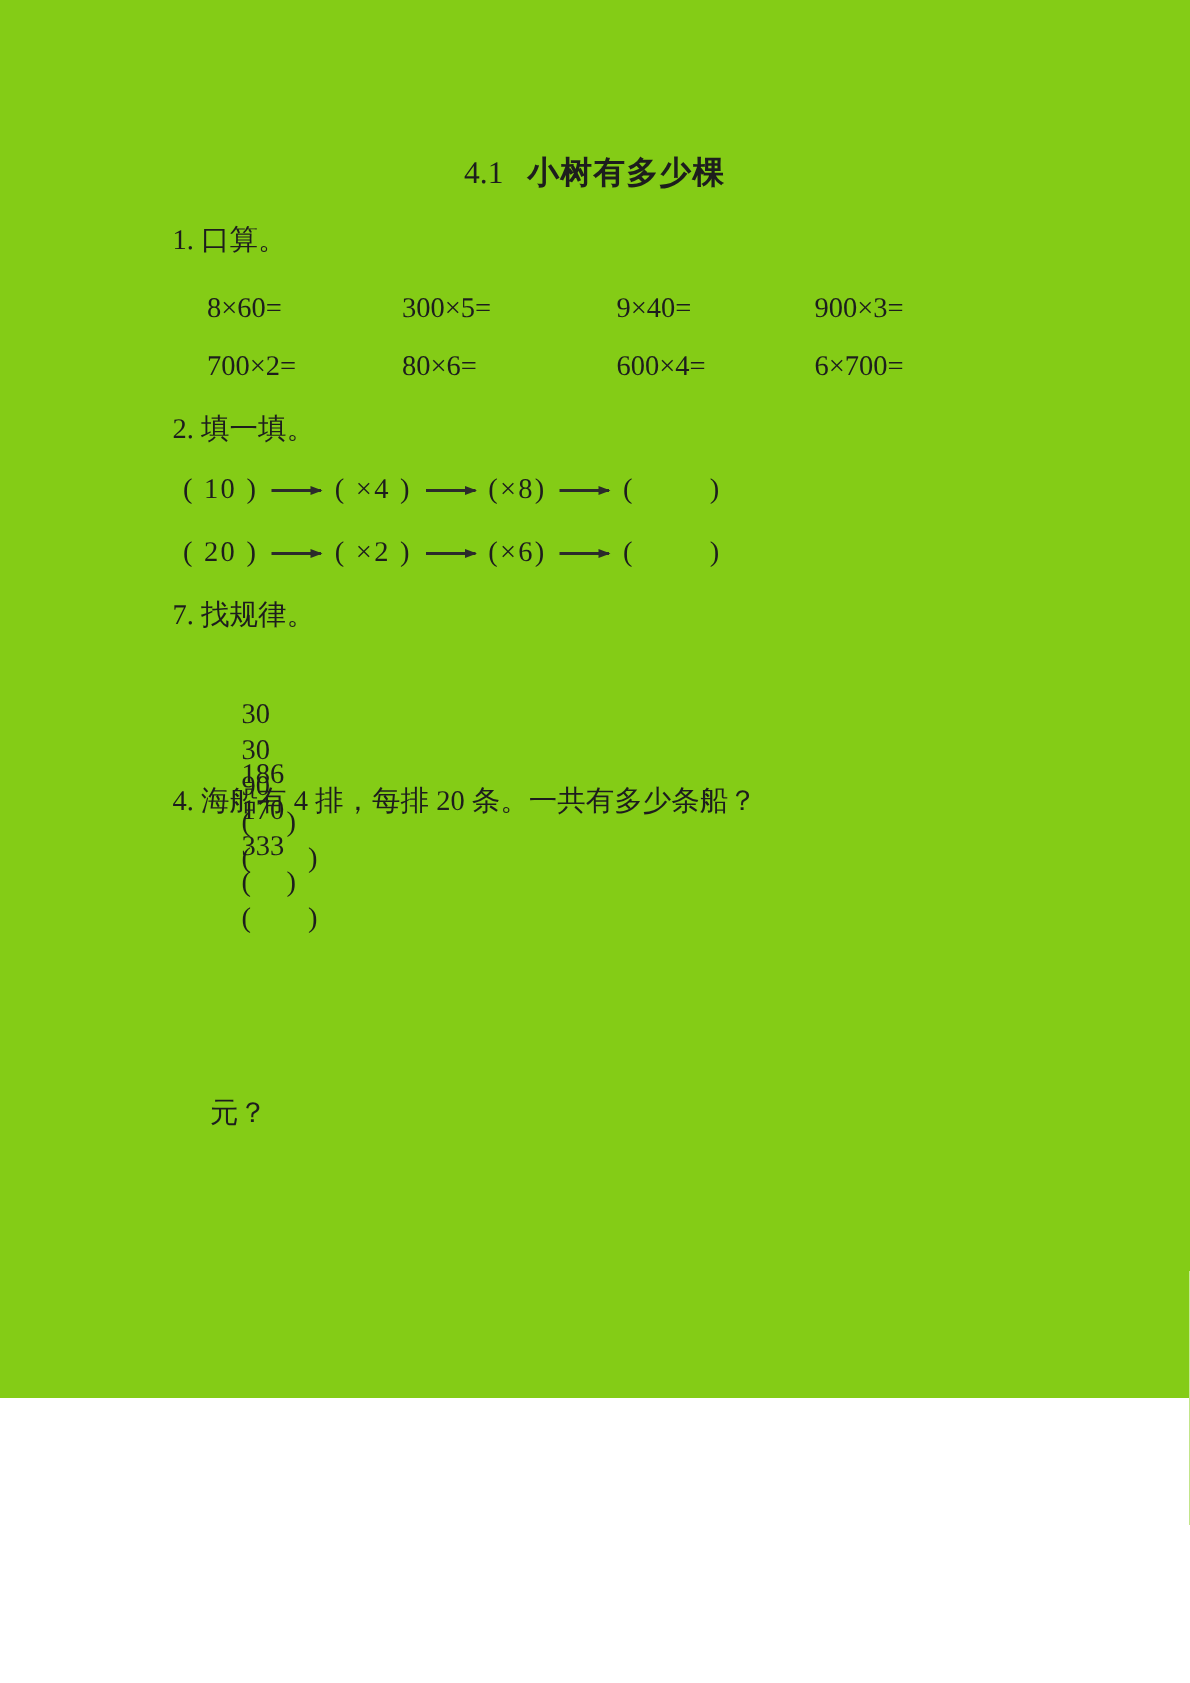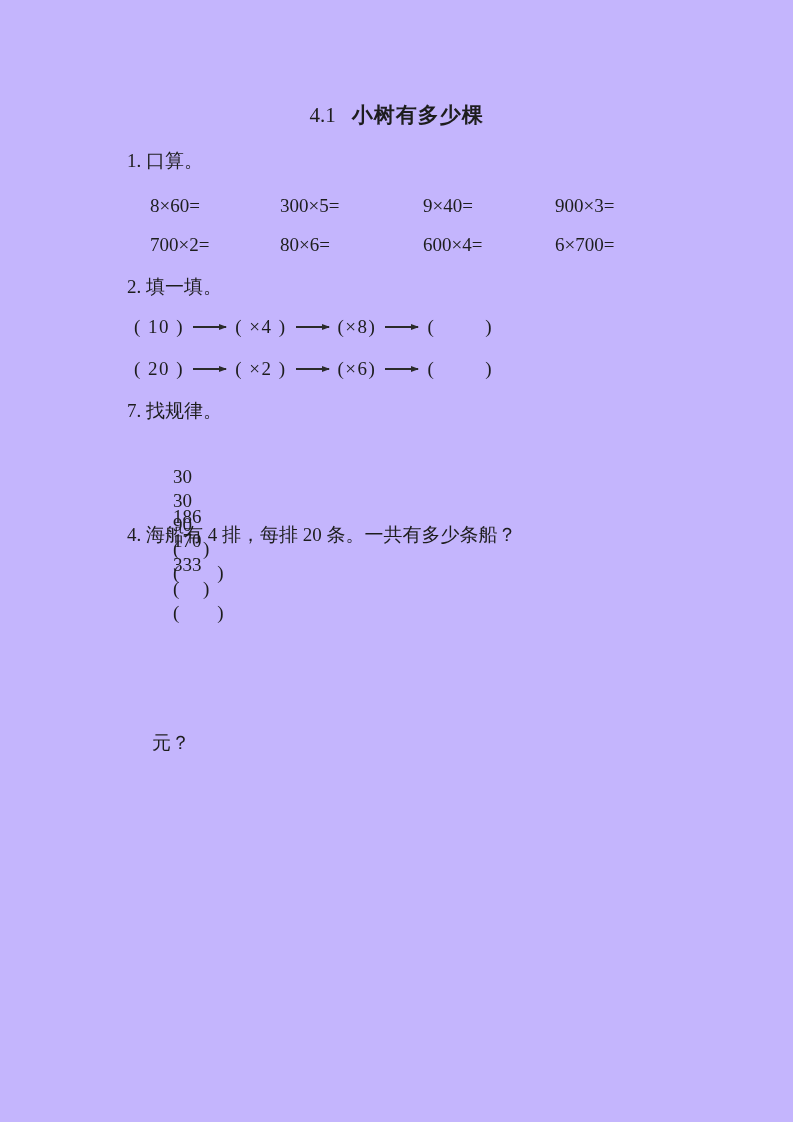--- a/index.html
+++ b/index.html
@@ -1,21 +1,21 @@
 <!DOCTYPE html>
 <html><head>
 <meta charset="utf-8">
 <style>
   html,body{margin:0;padding:0;background:#fff;}
   .page{
-    position:relative;width:793px;height:1122px;background:#c4b5fd;
+    position:relative;width:793px;height:932px;background:#84cc16;
     font-family:"Liberation Serif","DejaVu Serif",serif;
     color:#1d1d1d;font-size:19px;overflow:hidden;
   }
-  .line{position:absolute;white-space:pre;line-height:24px;margin-left:12px;}
+  .line{position:absolute;white-space:pre;line-height:24px;}
   .title{
     position:absolute;top:101px;left:0;width:100%;text-align:center;
     font-size:21px;
   }
   .title-cn{
     font-family:"Liberation Sans","DejaVu Sans",sans-serif;
     font-weight:700;margin-left:16px;letter-spacing:1px;
   }
   .calc{left:138px;display:flex;}
   .calc span{display:inline-block;}

